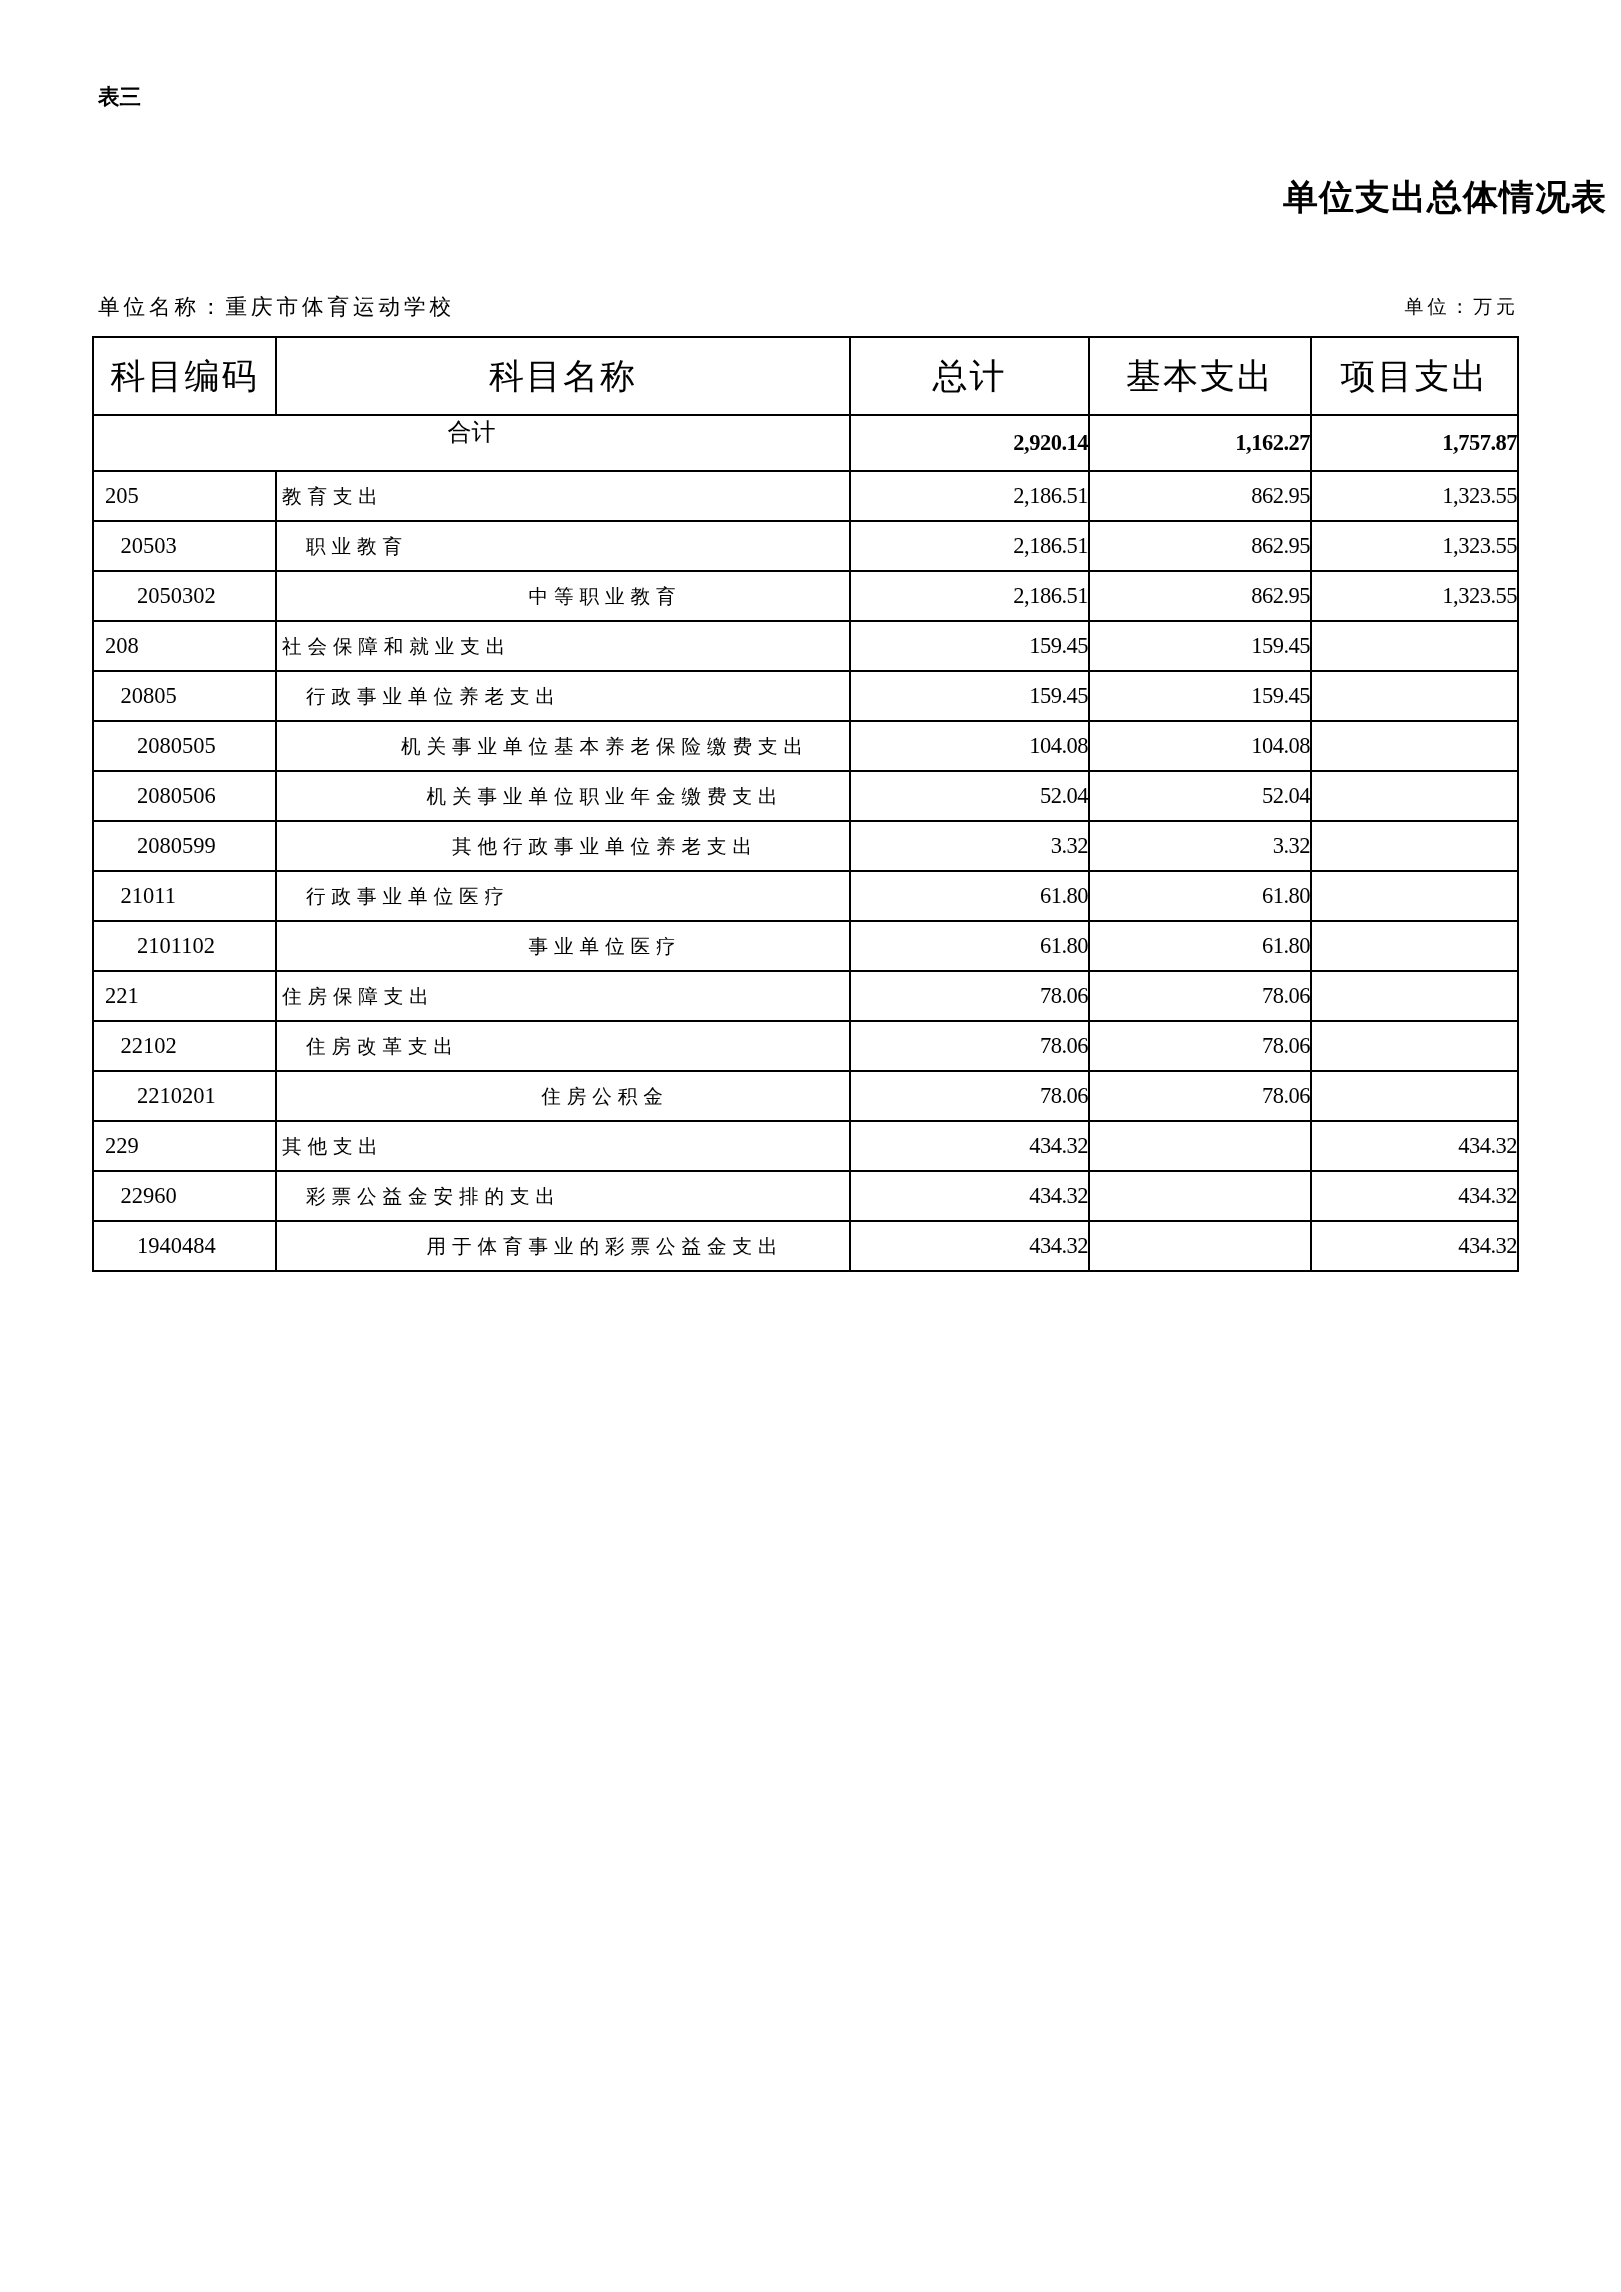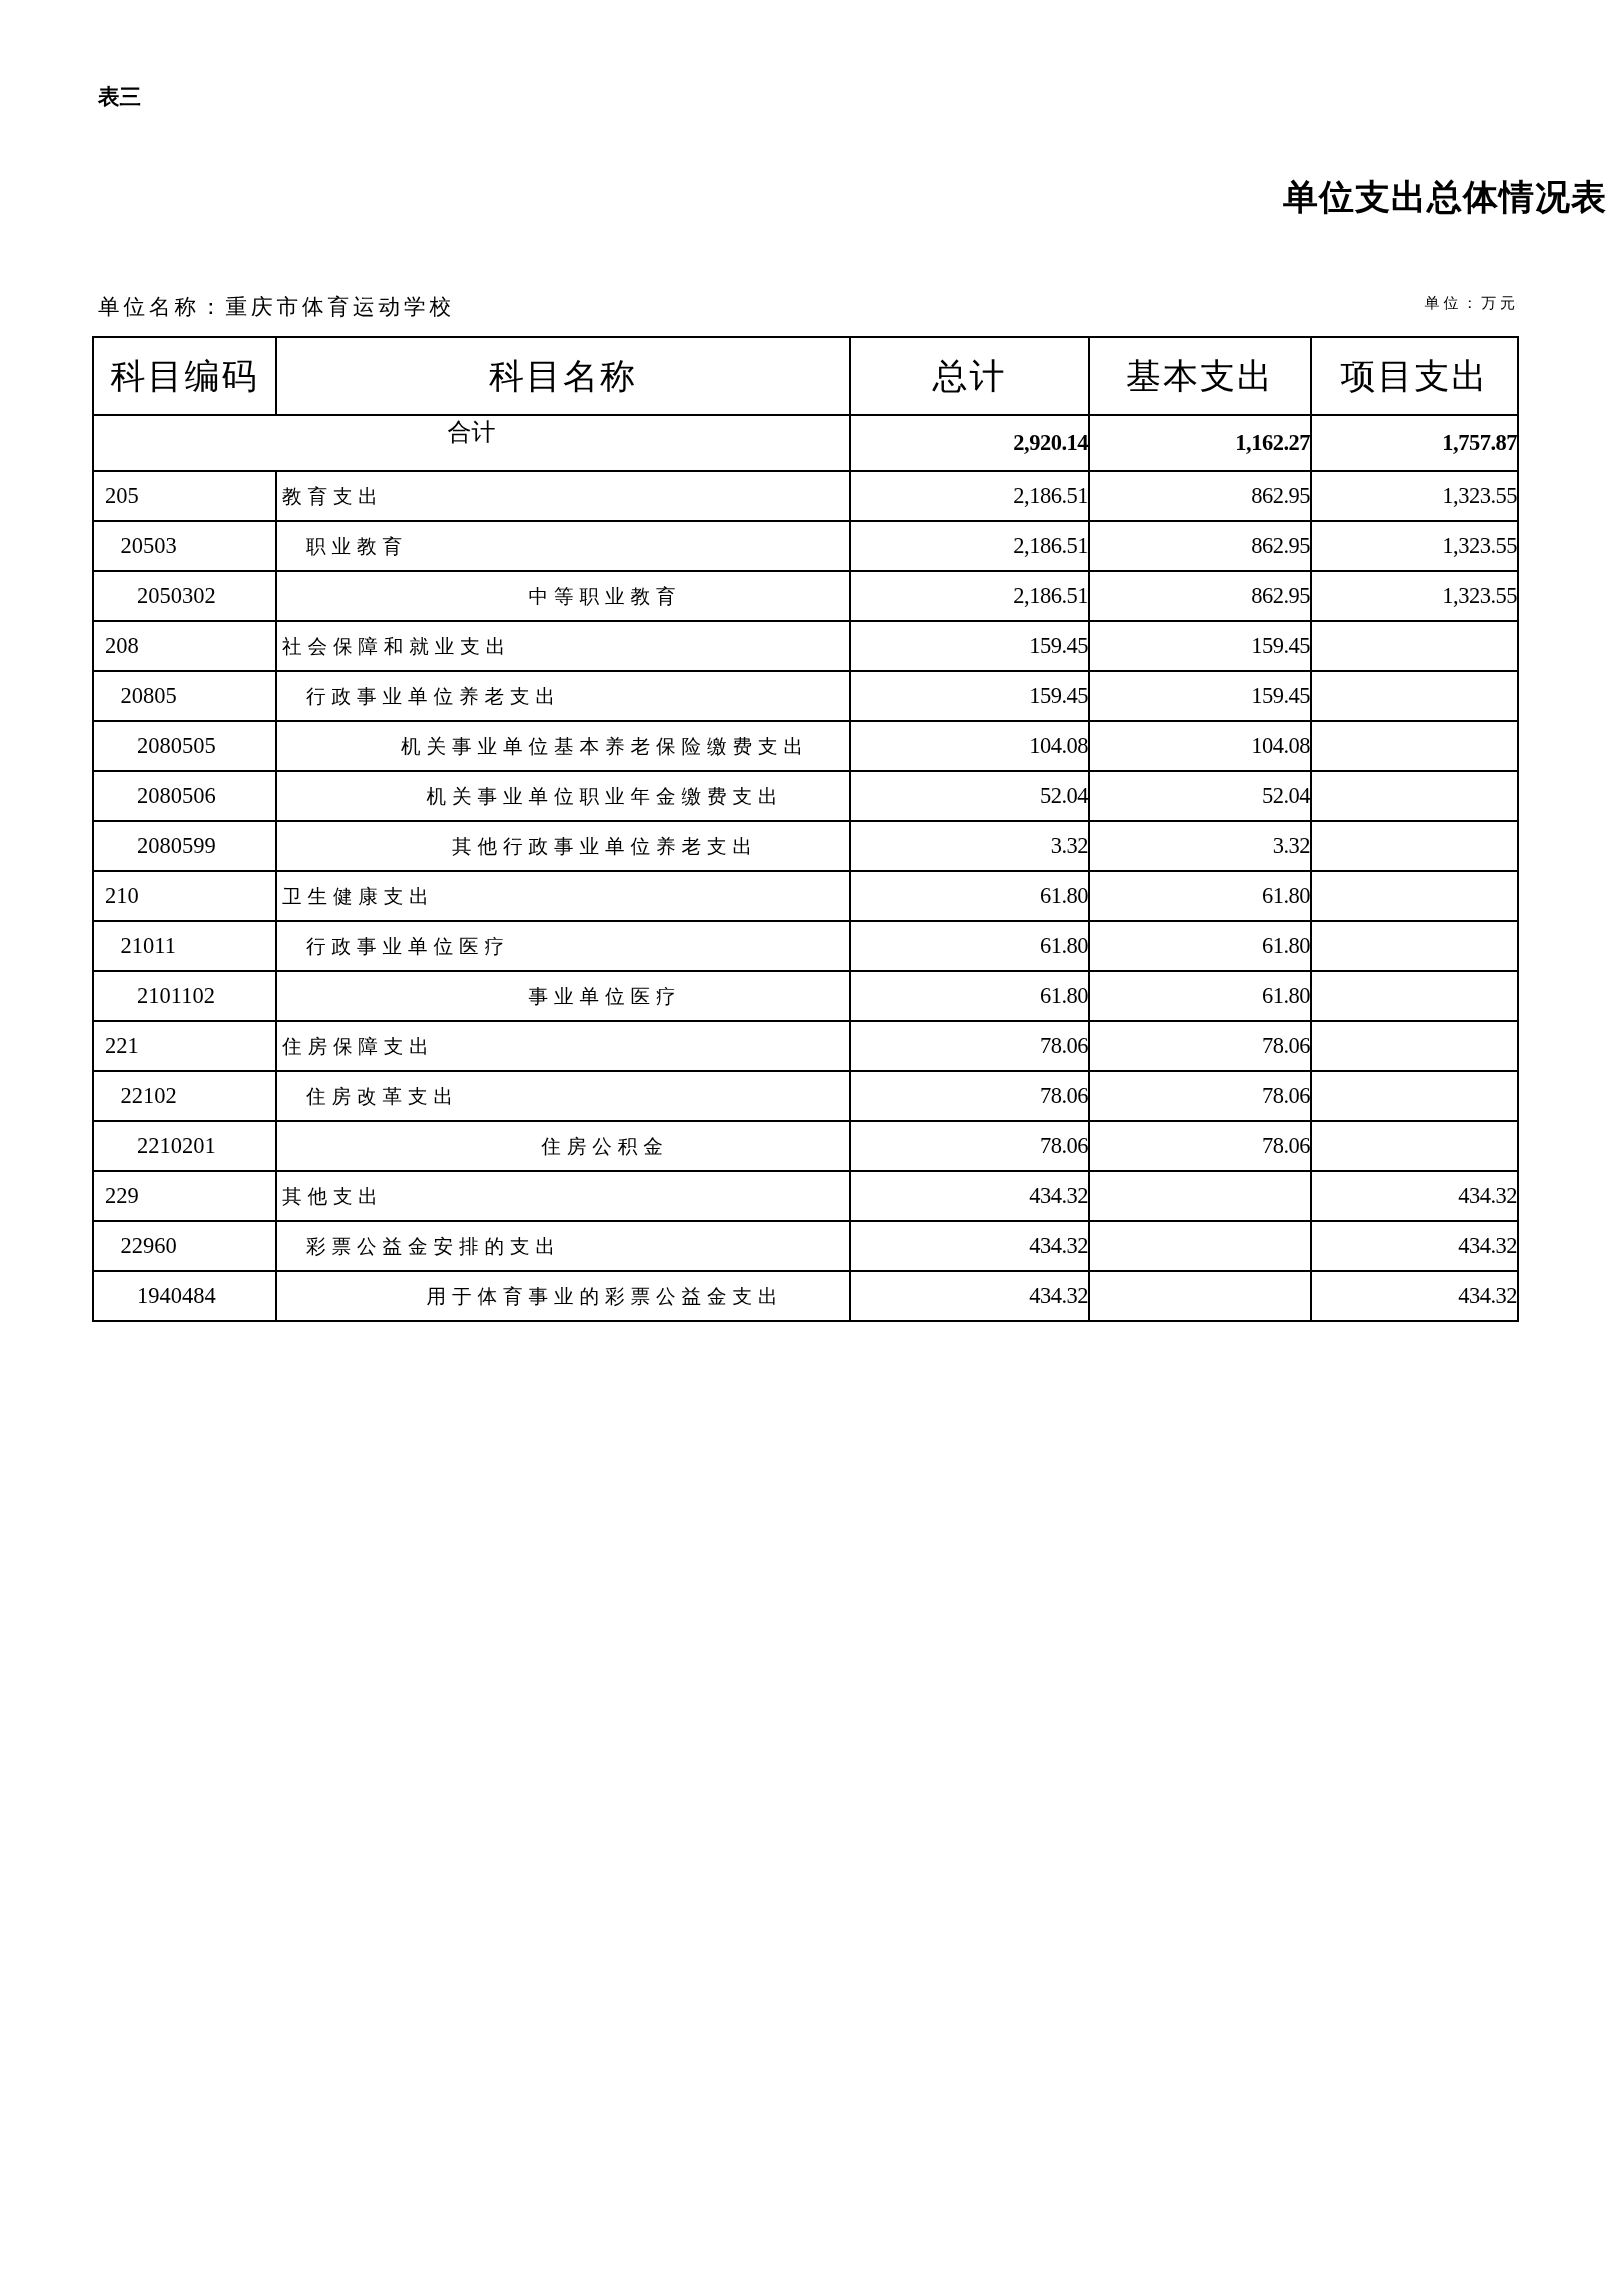--- a/index.html
+++ b/index.html
@@ -11,21 +11,21 @@
     .doc-title {
       position: absolute; left: 0; width: 1607px; top: 174px; text-align: right;
       font-family: "DejaVu Serif", serif; font-weight: bold; font-size: 35px; letter-spacing: 1px;
     }
     .unit-name {
       position: absolute; left: 98px; top: 292px;
       font-family: "DejaVu Serif", serif; font-size: 21.6px; letter-spacing: 3.9px;
     }
     .unit-measure {
       position: absolute; right: 102px; top: 294px;
-      font-family: "DejaVu Serif", serif; font-size: 15px; letter-spacing: 3.9px; margin-left: 24px;
+      font-family: "DejaVu Serif", serif; font-size: 19px; letter-spacing: 3.9px; margin-left: 24px;
     }
     table.budget {
       position: absolute; left: 92px; top: 336px;
       width: 1425px; border-collapse: collapse; table-layout: fixed;
       border: 2.9px solid #000;
     }
     table.budget td, table.budget th {
       border: 2.9px solid #000; padding: 0; overflow: hidden; white-space: nowrap;
     }
     col.c-code { width: 183px; }
@@ -143,27 +143,20 @@
         <td class="num"></td>
       </tr>
       <tr class="data-row">
         <td class="code lvl-3">2080599</td>
         <td class="name lvl-3">其他行政事业单位养老支出</td>
         <td class="num">3.32</td>
         <td class="num">3.32</td>
         <td class="num"></td>
       </tr>
       <tr class="data-row">
-        <td class="code lvl-1">210</td>
-        <td class="name lvl-1">卫生健康支出</td>
-        <td class="num">61.80</td>
-        <td class="num">61.80</td>
-        <td class="num"></td>
-      </tr>
-      <tr class="data-row">
         <td class="code lvl-2">21011</td>
         <td class="name lvl-2">行政事业单位医疗</td>
         <td class="num">61.80</td>
         <td class="num">61.80</td>
         <td class="num"></td>
       </tr>
       <tr class="data-row">
         <td class="code lvl-3">2101102</td>
         <td class="name lvl-3">事业单位医疗</td>
         <td class="num">61.80</td>

